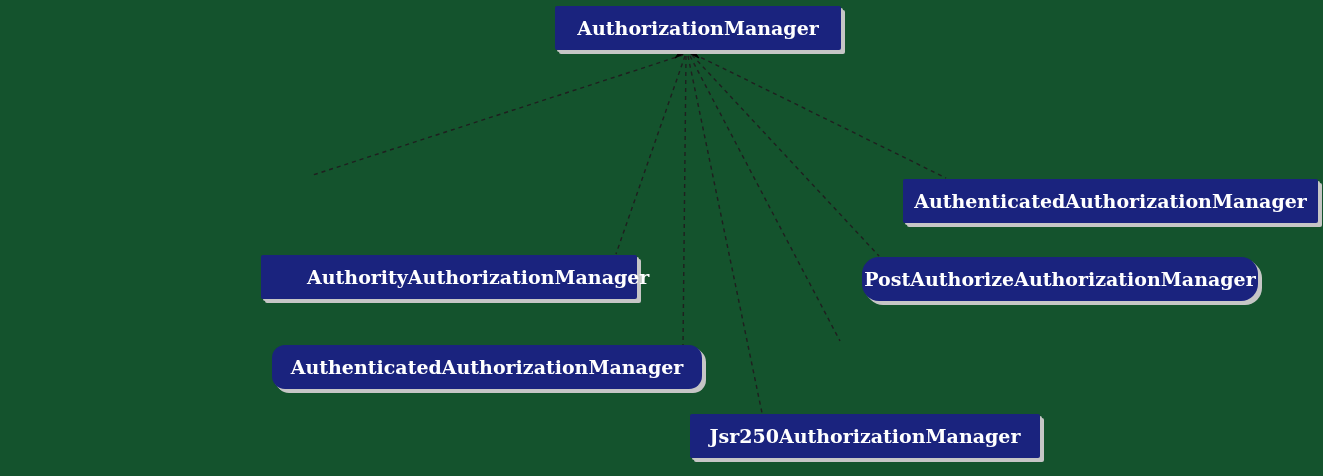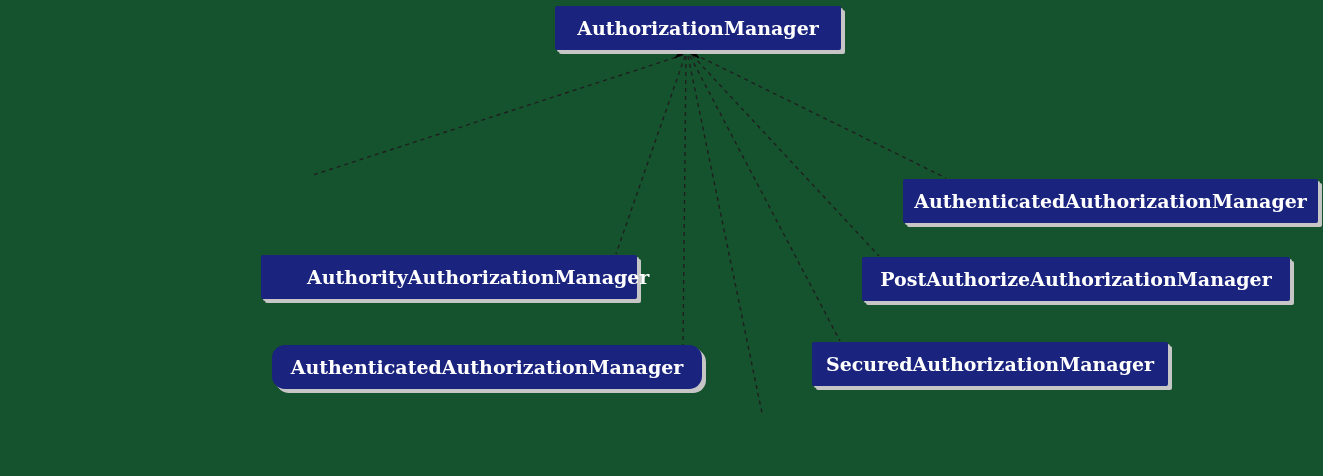--- a/index.html
+++ b/index.html
@@ -63,20 +63,20 @@
     <polygon class="arrowhead" points="687,42 675,58 687,52 699,58"></polygon>
   </svg>
 
   <div class="node" style="left:555px;top:6px;width:286px;">AuthorizationManager</div>
 
 
   <div class="node" style="left:261px;top:255px;width:376px;padding-left:46px;">AuthorityAuthorizationManager</div>
 
   <div class="node" style="left:272px;top:345px;width:430px;border-radius:13px;">AuthenticatedAuthorizationManager</div>
 
+  <div class="node" style="left:690px;top:414px;width:350px;">Jsr250AuthorizationManager</div>
 
-  <div class="node" style="left:812px;top:342px;width:356px;">SecuredAuthorizationManager</div>
 
-  <div class="node" style="left:862px;top:257px;width:428px;">PostAuthorizeAuthorizationManager</div>
+  <div class="node" style="left:862px;top:257px;width:396px;border-radius:17px;">PostAuthorizeAuthorizationManager</div>
 
   <div class="node" style="left:903px;top:179px;width:415px;">AuthenticatedAuthorizationManager</div>
 
 </div>
 
 </body></html>

